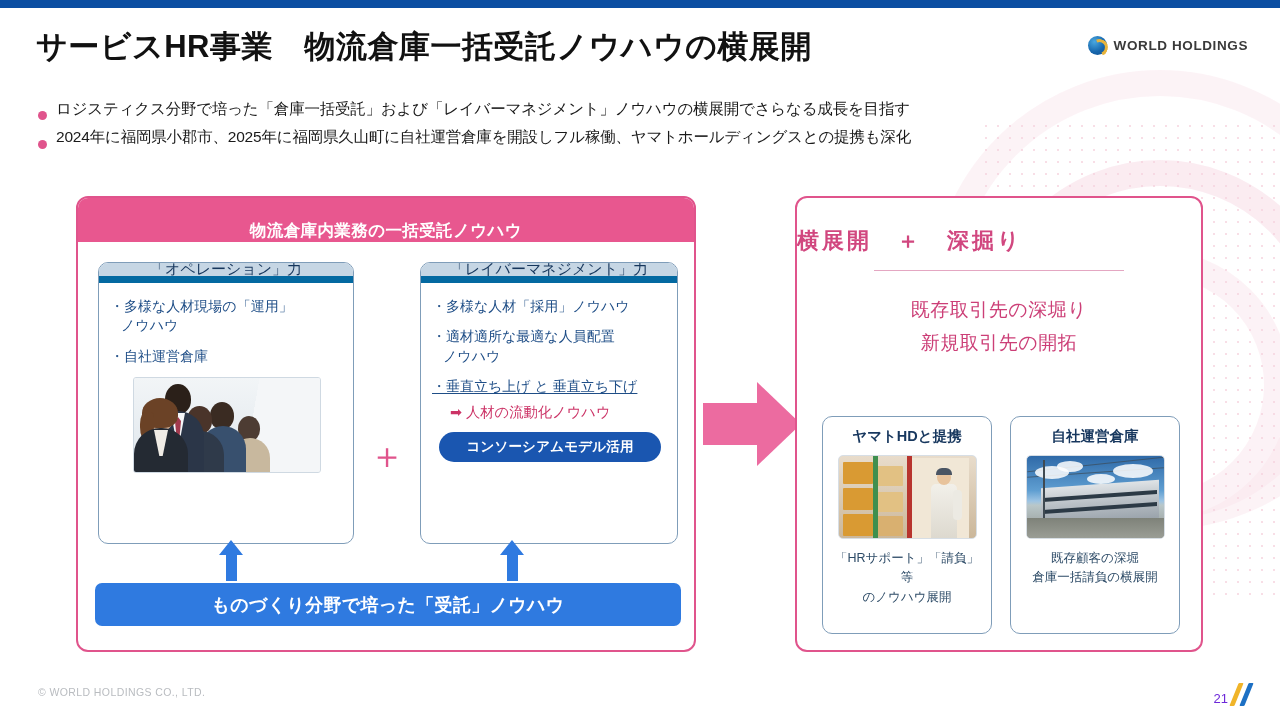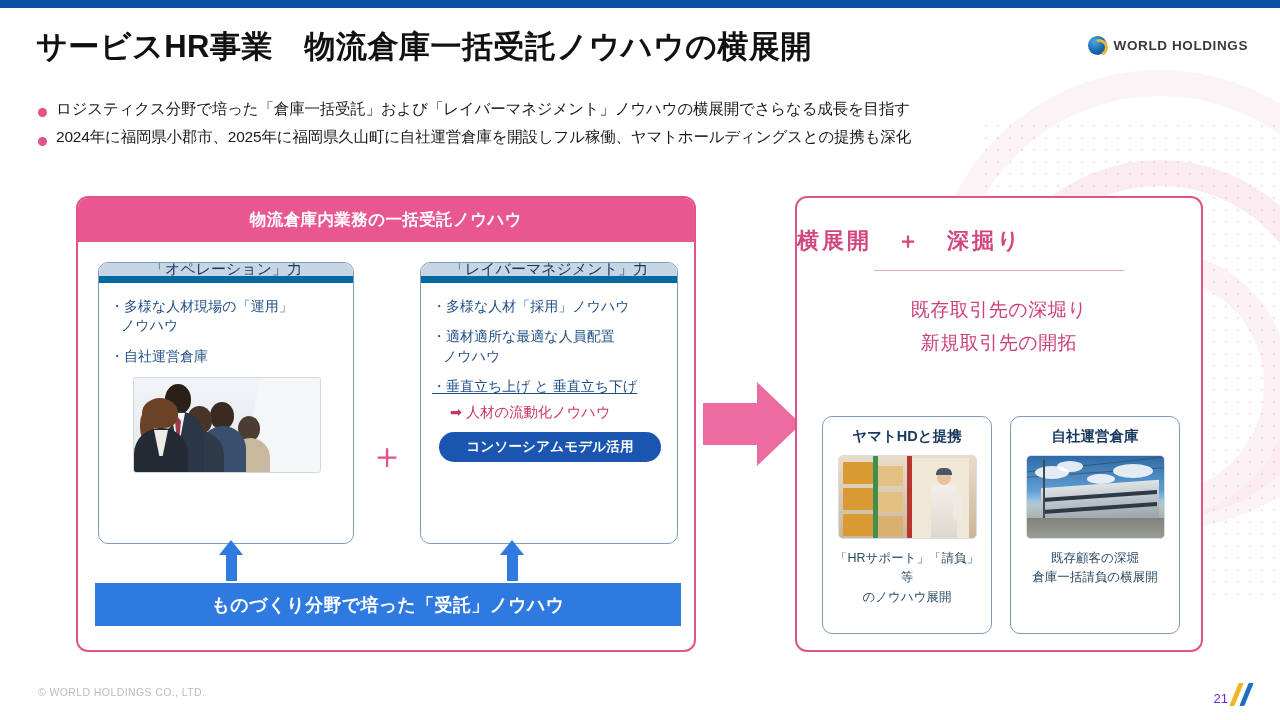--- a/index.html
+++ b/index.html
@@ -107,21 +107,21 @@
 
   
   .bullets {
     position: absolute;
     left: 38px;
     top: 98px;
     width: 1210px;
   }
   .bullet-row {
     display: flex;
-    align-items: center;
+    align-items: flex-end;
     gap: 9px;
     margin-bottom: 6px;
   }
   .bullet-dot {
     width: 9px; height: 9px;
     border-radius: 50%;
     background: #e0548c;
     margin-top: 7px;
     flex: 0 0 auto;
   }
@@ -142,21 +142,21 @@
     height: 456px;
     border: 2px solid #e0548c;
     border-radius: 12px;
     background: #ffffff;
     overflow: hidden;
   }
   .left-panel-header {
     height: 44px;
     background: #e8578f;
     display: flex;
-    align-items: center;
+    align-items: flex-end;
     justify-content: center;
   }
   .left-panel-header-text {
     color: #ffffff;
     font-size: 16.5px;
     font-weight: bold;
     letter-spacing: .4px;
   }
   .left-panel-body {
     position: relative;
@@ -331,21 +331,21 @@
   .up-arrow.a1 { left: 141px; }
   .up-arrow.a2 { left: 422px; }
 
   
   .blue-bar {
     position: absolute;
     left: 17px;
     bottom: 24px;
     width: 586px;
     height: 43px;
-    border-radius: 0;
+    border-radius: 7px;
     background: #2f7ae0;
     display: flex;
     align-items: center;
     justify-content: center;
   }
   .blue-bar-text {
     color: #ffffff;
     font-size: 18px;
     font-weight: bold;
     letter-spacing: .3px;

